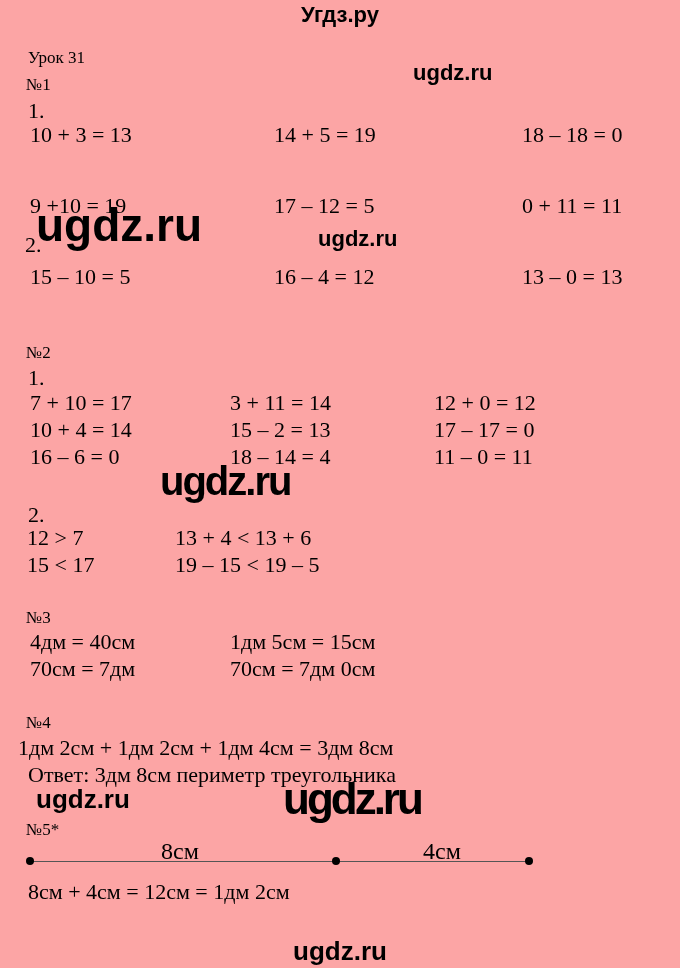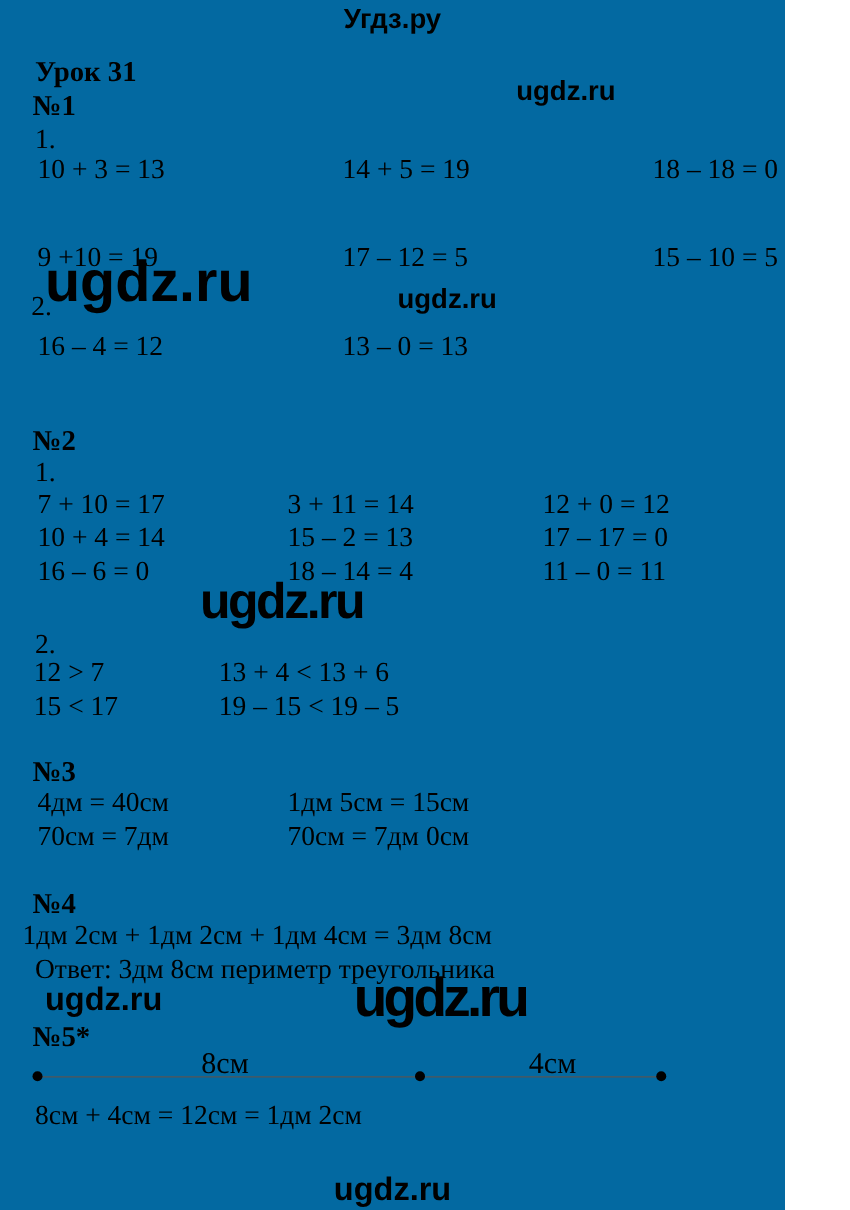--- a/index.html
+++ b/index.html
@@ -1,20 +1,20 @@
 <!DOCTYPE html>
 <html><head>
 <meta charset="utf-8">
 <style>
   html,body{margin:0;padding:0;background:#fff;}
-  .page{position:relative;width:628px;height:968px;background:#0369a1;
+  .page{position:relative;width:680px;height:968px;background:#fca5a5;
         font-family:"Liberation Serif",serif;color:#000;overflow:hidden;}
   .abs{position:absolute;}
   .wm{font-family:"Liberation Sans",sans-serif;font-weight:bold;color:#000;white-space:nowrap;}
-  .serif-head{font-weight:bold;font-size:23px;line-height:24px;white-space:nowrap;}
+  .serif-head{font-weight:normal;font-size:17px;line-height:24px;white-space:nowrap;}
   .part-label{font-size:22px;line-height:24px;white-space:nowrap;}
   .eq{font-size:22px;line-height:27px;white-space:nowrap;}
   .eq-grid{position:absolute;display:grid;font-size:22px;line-height:27px;}
   .cols3{grid-template-columns:200px 204px 1fr;}
   .cols2a{grid-template-columns:148px 1fr;}
   .cols2b{grid-template-columns:200px 1fr;}
   .center-row{left:0;right:0;text-align:center;}
   .seg-line{position:absolute;height:1px;background:#555;}
   .seg-dot{position:absolute;width:8px;height:8px;border-radius:50%;background:#000;}
   .seg-label{position:absolute;width:80px;text-align:center;font-size:24px;line-height:22px;}
@@ -36,20 +36,21 @@
   <div class="abs serif-head" style="left:28px;top:46px;">Урок 31</div>
 
   <div class="abs serif-head" style="left:26px;top:73px;">№1</div>
   <div class="abs part-label" style="left:28px;top:99px;">1.</div>
   <div class="eq-grid cols3" style="left:30px;top:121px;gap:44px;">
     <span class="eq">10 + 3 = 13</span>
     <span class="eq">14 + 5 = 19</span>
     <span class="eq">18 – 18 = 0</span>
     <span class="eq">9 +10 = 19</span>
     <span class="eq">17 – 12 = 5</span>
+    <span class="eq">0 + 11 = 11</span>
     <span class="eq">15 – 10 = 5</span>
     <span class="eq">16 – 4 = 12</span>
     <span class="eq">13 – 0 = 13</span>
   </div>
   <div class="abs part-label" style="left:25px;top:233px;">2.</div>
 
   <div class="abs serif-head" style="left:26px;top:341px;">№2</div>
   <div class="abs part-label" style="left:28px;top:366px;">1.</div>
   <div class="eq-grid cols3" style="left:30px;top:389px;">
     <span class="eq">7 + 10 = 17</span>

